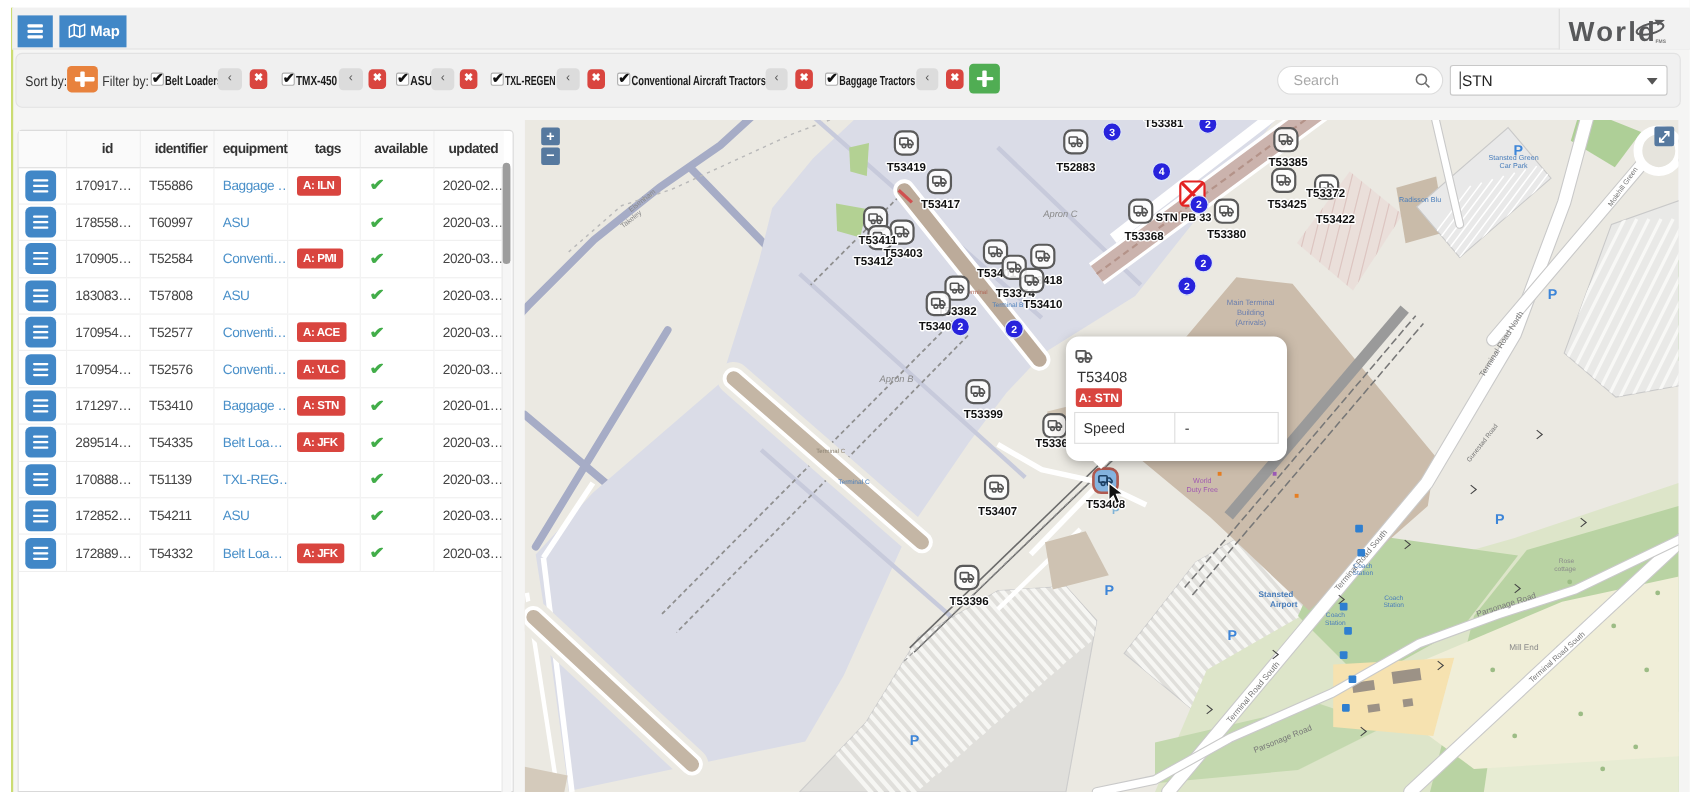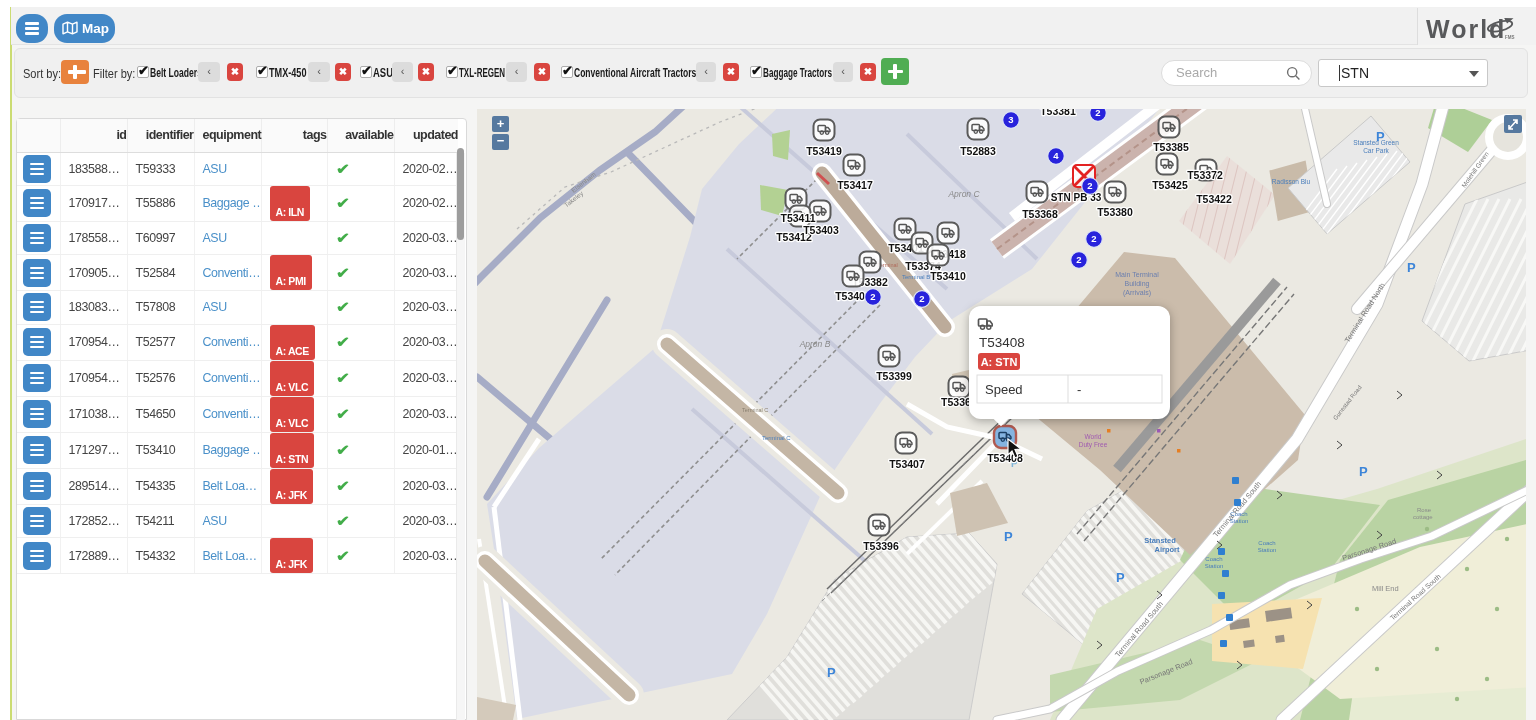--- a/index.html
+++ b/index.html
@@ -1,42 +1,42 @@
 <!DOCTYPE html>
 <html><head><meta charset="utf-8">
 <style>
 *{margin:0;padding:0;box-sizing:border-box;-webkit-font-smoothing:antialiased;}
 html,body{width:1536px;height:720px;overflow:hidden;background:#fff;
  font-family:"Liberation Sans", sans-serif;}
 #page{position:absolute;left:11px;top:7px;width:1525px;height:713px;background:#f5f5f4;}
 #gline{position:absolute;left:10px;top:7px;width:2px;height:713px;background:#cbdc72;}
 #topbar{position:absolute;left:11px;top:7px;width:1525px;height:38px;background:#f1f1f1;border-bottom:1px solid #e3e3e3;}
 #logobox{position:absolute;left:1417px;top:8px;width:119px;height:37px;background:#f2f2f2;border-left:1px solid #ddd;}
-.bluebtn{position:absolute;background:#4187c7;border-radius:13px;}
+.bluebtn{position:absolute;background:#4187c7;border-radius:0;}
 #filterbar{position:absolute;left:14px;top:48px;width:1514px;height:50px;background:#f0f0f0;border:1px solid #e2e2e2;border-radius:6px;}
 .fb-label{position:absolute;top:66px;font-size:13px;color:#333;}
 .cb{position:absolute;top:66px;width:12px;height:12px;background:#fff;border:1px solid #adadad;border-radius:2px;}
 .cb:after{content:"\2714";position:absolute;left:0px;top:-4px;font-size:13px;font-weight:bold;color:#111;}
 .chiplabel{position:absolute;top:66px;font-size:12px;font-weight:bold;color:#1a1a1a;white-space:nowrap;}
 .ltbtn{position:absolute;top:62px;height:20px;background:#dcdcdc;border-radius:4px;color:#555;font-size:11px;text-align:center;line-height:19px;}
 .xbtn{position:absolute;top:63px;height:18px;background:#d9453f;border-radius:4px;color:#fff;font-weight:bold;font-size:10px;text-align:center;line-height:18px;}
 #tablepanel{position:absolute;left:16px;top:118px;width:451px;height:602px;background:#fff;border:1px solid #d9d9d9;border-radius:4px 4px 0 0;}
 table.grid{border-collapse:collapse;table-layout:fixed;width:441px;font-size:12.4px;letter-spacing:-0.4px;color:#444;}
-table.grid th{height:33px;font-size:12.5px;letter-spacing:-0.5px;color:#333;text-align:right;font-weight:bold;border-bottom:1px solid #ddd;border-left:1px solid #ededed;background:#fafafa;padding-left:8px;}
+table.grid th{height:33px;font-size:12.5px;letter-spacing:-0.5px;color:#333;text-align:center;font-weight:bold;border-bottom:1px solid #ddd;border-left:1px solid #ededed;background:#fafafa;padding-left:8px;}
 table.grid td{height:33.4px;border-bottom:1px solid #efefef;border-left:1px solid #f1f1f1;padding-left:8px;white-space:nowrap;overflow:hidden;}
 table.grid th:first-child,table.grid td:first-child{border-left:none;}
 .rowbtn{width:28px;height:28px;background:#4187c7;border-radius:5px;margin-left:-1px;position:relative;}
 .rowbtn i{position:absolute;left:7px;width:14px;height:2px;background:#fff;border-radius:1px;}
 .eq{color:#4a90c9;}
-.badge{display:inline-block;background:#d9453f;color:#fff;font-size:10.5px;font-weight:bold;border-radius:3px;padding:20px 6px 3px 6px;}
+.badge{display:inline-block;background:#d9453f;color:#fff;font-size:10.5px;font-weight:bold;border-radius:3px;padding:3px 6px 3px 6px;}
 .chk{color:#42ad49;font-weight:bold;font-size:14.5px;display:inline-block;transform:scale(1.15,1.0);transform-origin:left center;}
 #sbtrack{position:absolute;right:1px;top:34px;width:9px;height:567px;background:#f6f6f6;border-left:1px solid #eaeaea;}
 #sbthumb{position:absolute;right:1px;top:-5px;width:7px;height:92px;background:#9d9d9d;border-radius:4px;}
 #search{position:absolute;left:1161px;top:60px;width:151px;height:26px;background:#fff;border:1px solid #dcdcdc;border-radius:13px;font-size:13px;color:#a9a9a9;line-height:24px;padding-left:14px;}
-#stnsel{position:absolute;left:1318px;top:59px;width:170px;height:28px;background:#fff;border:1px solid #c8c8c8;border-radius:3px;font-size:14px;color:#222;line-height:26px;padding-left:20px;}
+#stnsel{position:absolute;left:1318px;top:59px;width:198px;height:28px;background:#fff;border:1px solid #c8c8c8;border-radius:3px;font-size:14px;color:#222;line-height:26px;padding-left:8px;}
 </style></head><body>
 <div id="page"></div>
 <div id="gline"></div>
 <div id="topbar"></div>
 <div id="logobox"></div>
 
 <div class="bluebtn" style="left:16px;top:14px;width:32px;height:29px;">
  <div style="position:absolute;left:9px;top:8px;width:14px;height:2.6px;background:#fff;border-radius:1px;"></div>
  <div style="position:absolute;left:9px;top:13px;width:14px;height:2.6px;background:#fff;border-radius:1px;"></div>
  <div style="position:absolute;left:9px;top:18px;width:14px;height:2.6px;background:#fff;border-radius:1px;"></div>
@@ -129,35 +129,20 @@
           <th>updated</th>
         </tr>
         <tr>
           <td style="padding-left:7px;">
             <div class="rowbtn">
               <i style="top:8px;"></i>
               <i style="top:13px;"></i>
               <i style="top:18px;"></i>
             </div>
           </td>
-          <td>183588…</td>
-          <td>T59333</td>
-          <td class="eq">ASU</td>
-          <td></td>
-          <td><span class="chk">✔</span></td>
-          <td>2020-02…</td>
-        </tr>
-        <tr>
-          <td style="padding-left:7px;">
-            <div class="rowbtn">
-              <i style="top:8px;"></i>
-              <i style="top:13px;"></i>
-              <i style="top:18px;"></i>
-            </div>
-          </td>
           <td>170917…</td>
           <td>T55886</td>
           <td class="eq">Baggage …</td>
           <td><span class="badge">A: ILN</span></td>
           <td><span class="chk">✔</span></td>
           <td>2020-02…</td>
         </tr>
         <tr>
           <td style="padding-left:7px;">
             <div class="rowbtn">
@@ -234,54 +219,54 @@
           <td>2020-03…</td>
         </tr>
         <tr>
           <td style="padding-left:7px;">
             <div class="rowbtn">
               <i style="top:8px;"></i>
               <i style="top:13px;"></i>
               <i style="top:18px;"></i>
             </div>
           </td>
-          <td>171038…</td>
-          <td>T54650</td>
-          <td class="eq">Conventi…</td>
-          <td><span class="badge">A: VLC</span></td>
-          <td><span class="chk">✔</span></td>
-          <td>2020-03…</td>
-        </tr>
-        <tr>
-          <td style="padding-left:7px;">
-            <div class="rowbtn">
-              <i style="top:8px;"></i>
-              <i style="top:13px;"></i>
-              <i style="top:18px;"></i>
-            </div>
-          </td>
           <td>171297…</td>
           <td>T53410</td>
           <td class="eq">Baggage …</td>
           <td><span class="badge">A: STN</span></td>
           <td><span class="chk">✔</span></td>
           <td>2020-01…</td>
         </tr>
         <tr>
           <td style="padding-left:7px;">
             <div class="rowbtn">
               <i style="top:8px;"></i>
               <i style="top:13px;"></i>
               <i style="top:18px;"></i>
             </div>
           </td>
           <td>289514…</td>
           <td>T54335</td>
           <td class="eq">Belt Loa…</td>
           <td><span class="badge">A: JFK</span></td>
+          <td><span class="chk">✔</span></td>
+          <td>2020-03…</td>
+        </tr>
+        <tr>
+          <td style="padding-left:7px;">
+            <div class="rowbtn">
+              <i style="top:8px;"></i>
+              <i style="top:13px;"></i>
+              <i style="top:18px;"></i>
+            </div>
+          </td>
+          <td>170888…</td>
+          <td>T51139</td>
+          <td class="eq">TXL-REG…</td>
+          <td></td>
           <td><span class="chk">✔</span></td>
           <td>2020-03…</td>
         </tr>
         <tr>
           <td style="padding-left:7px;">
             <div class="rowbtn">
               <i style="top:8px;"></i>
               <i style="top:13px;"></i>
               <i style="top:18px;"></i>
             </div>

